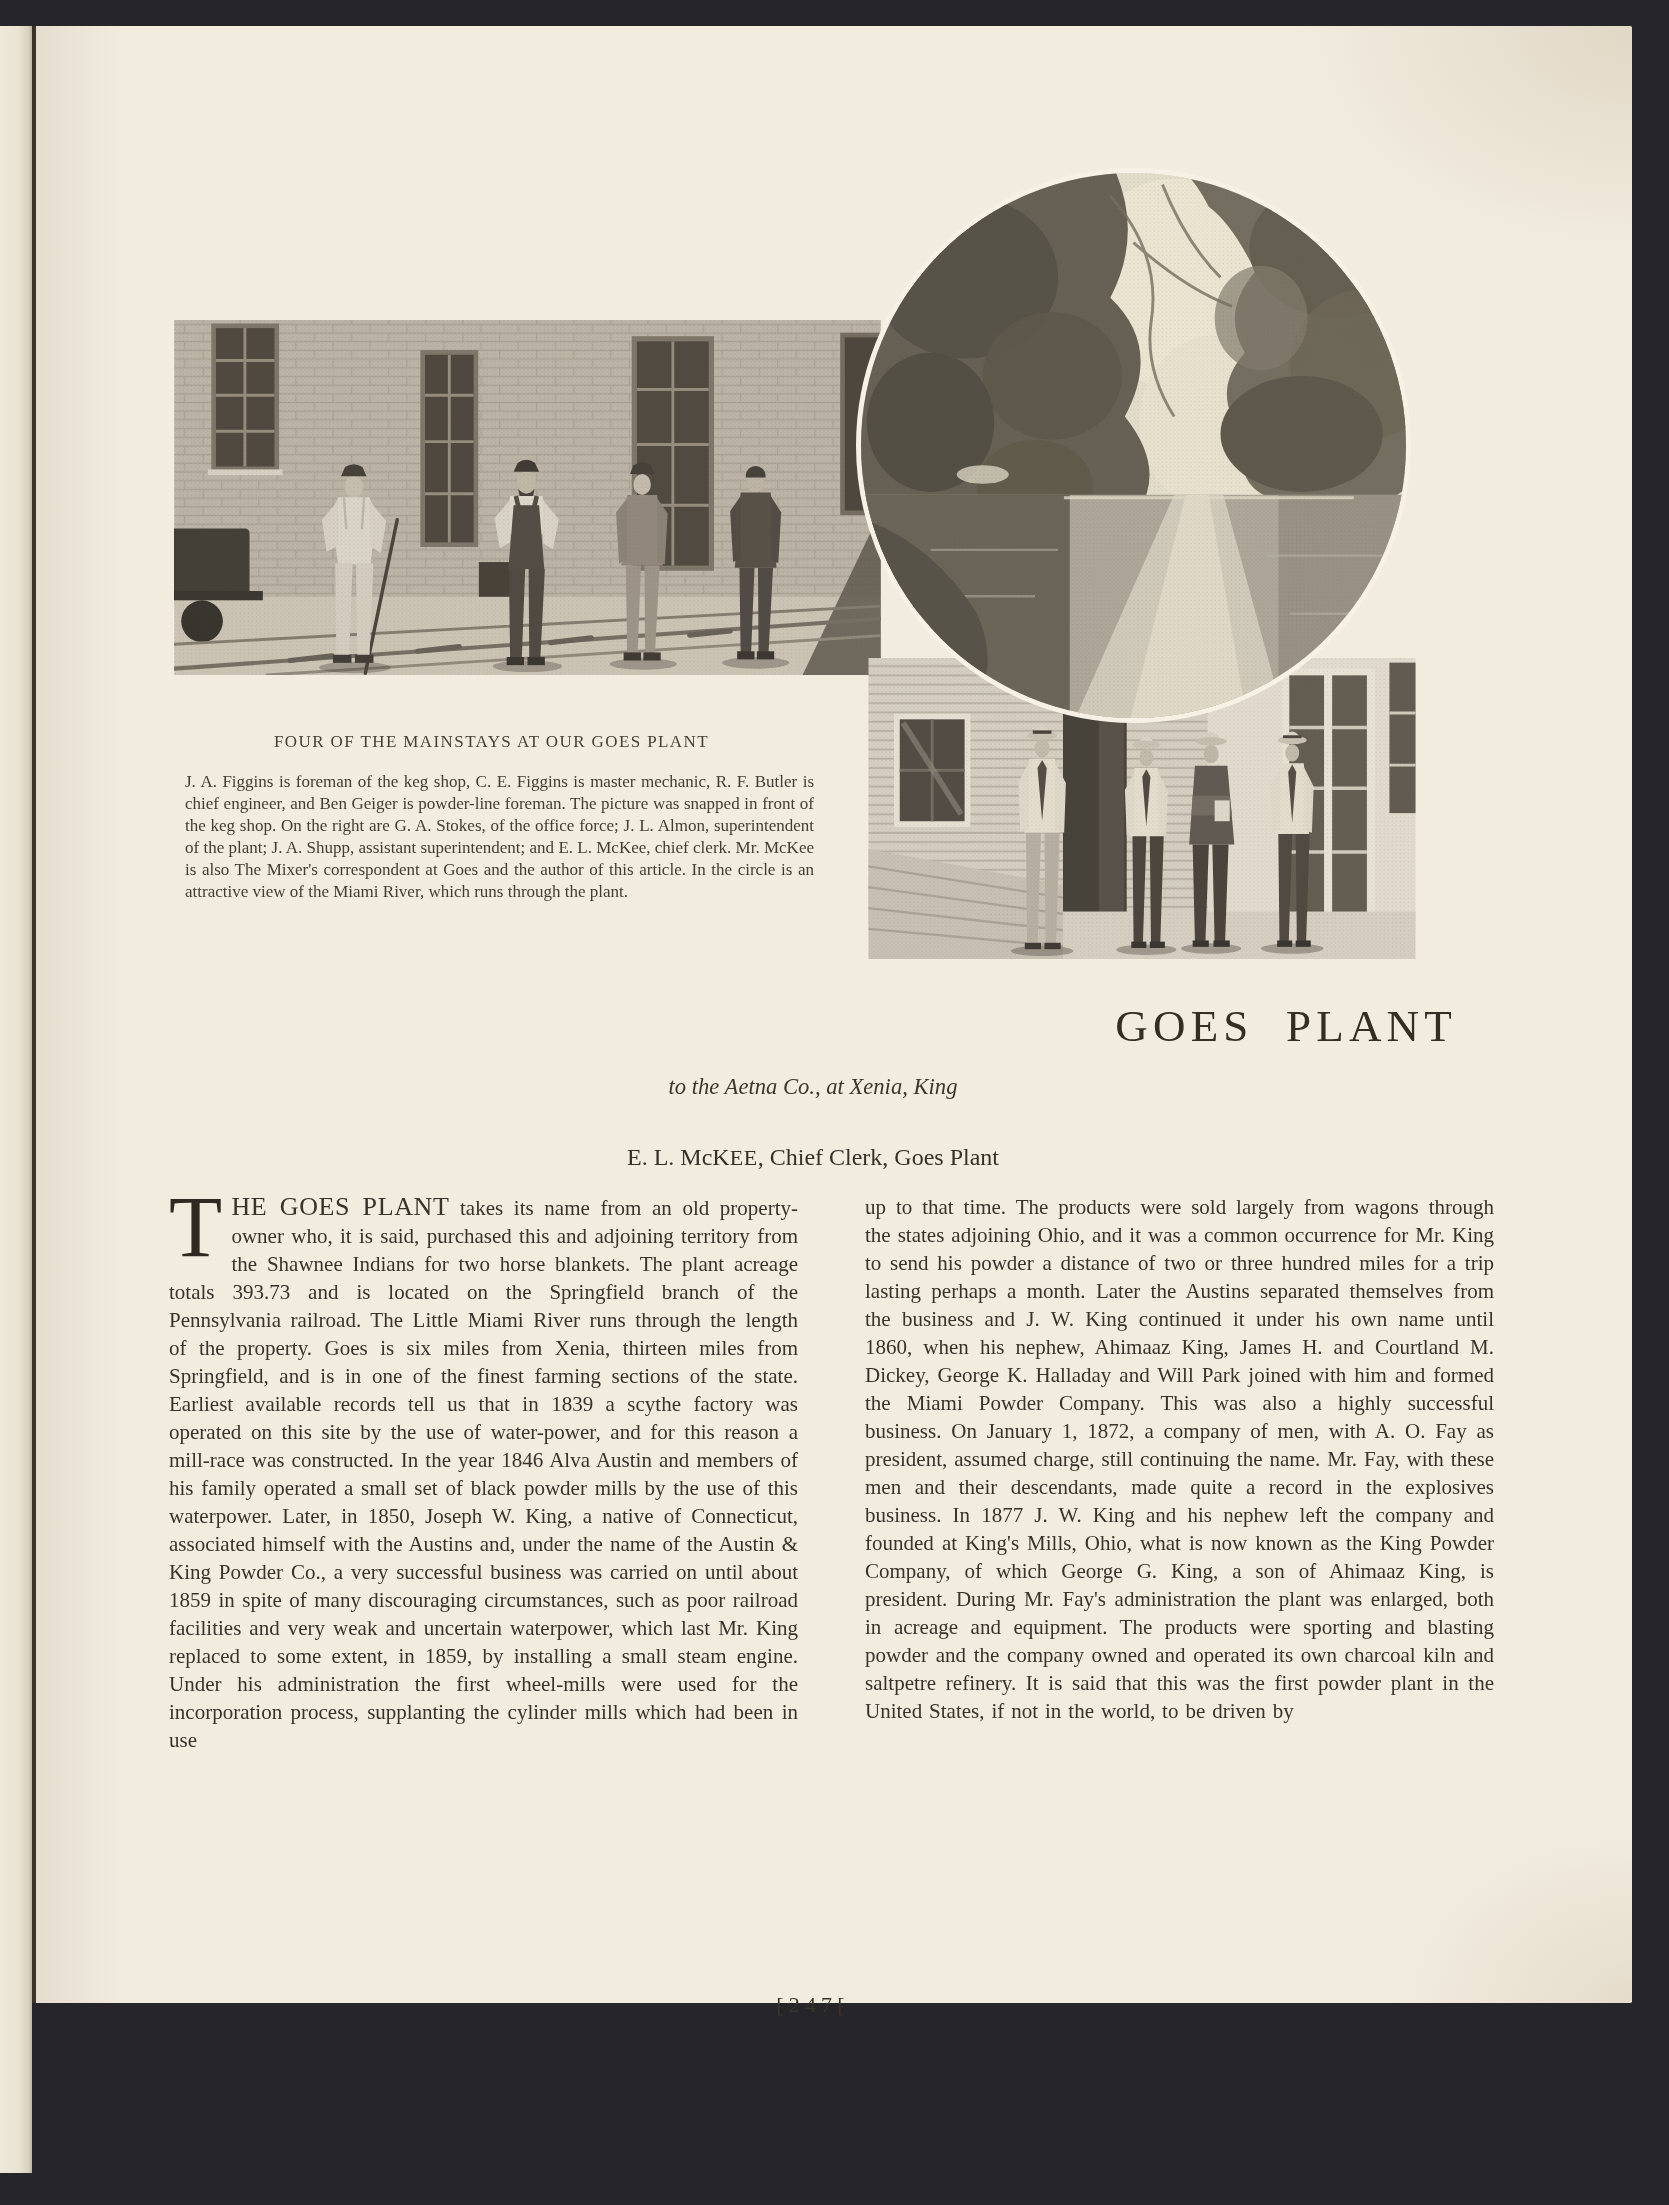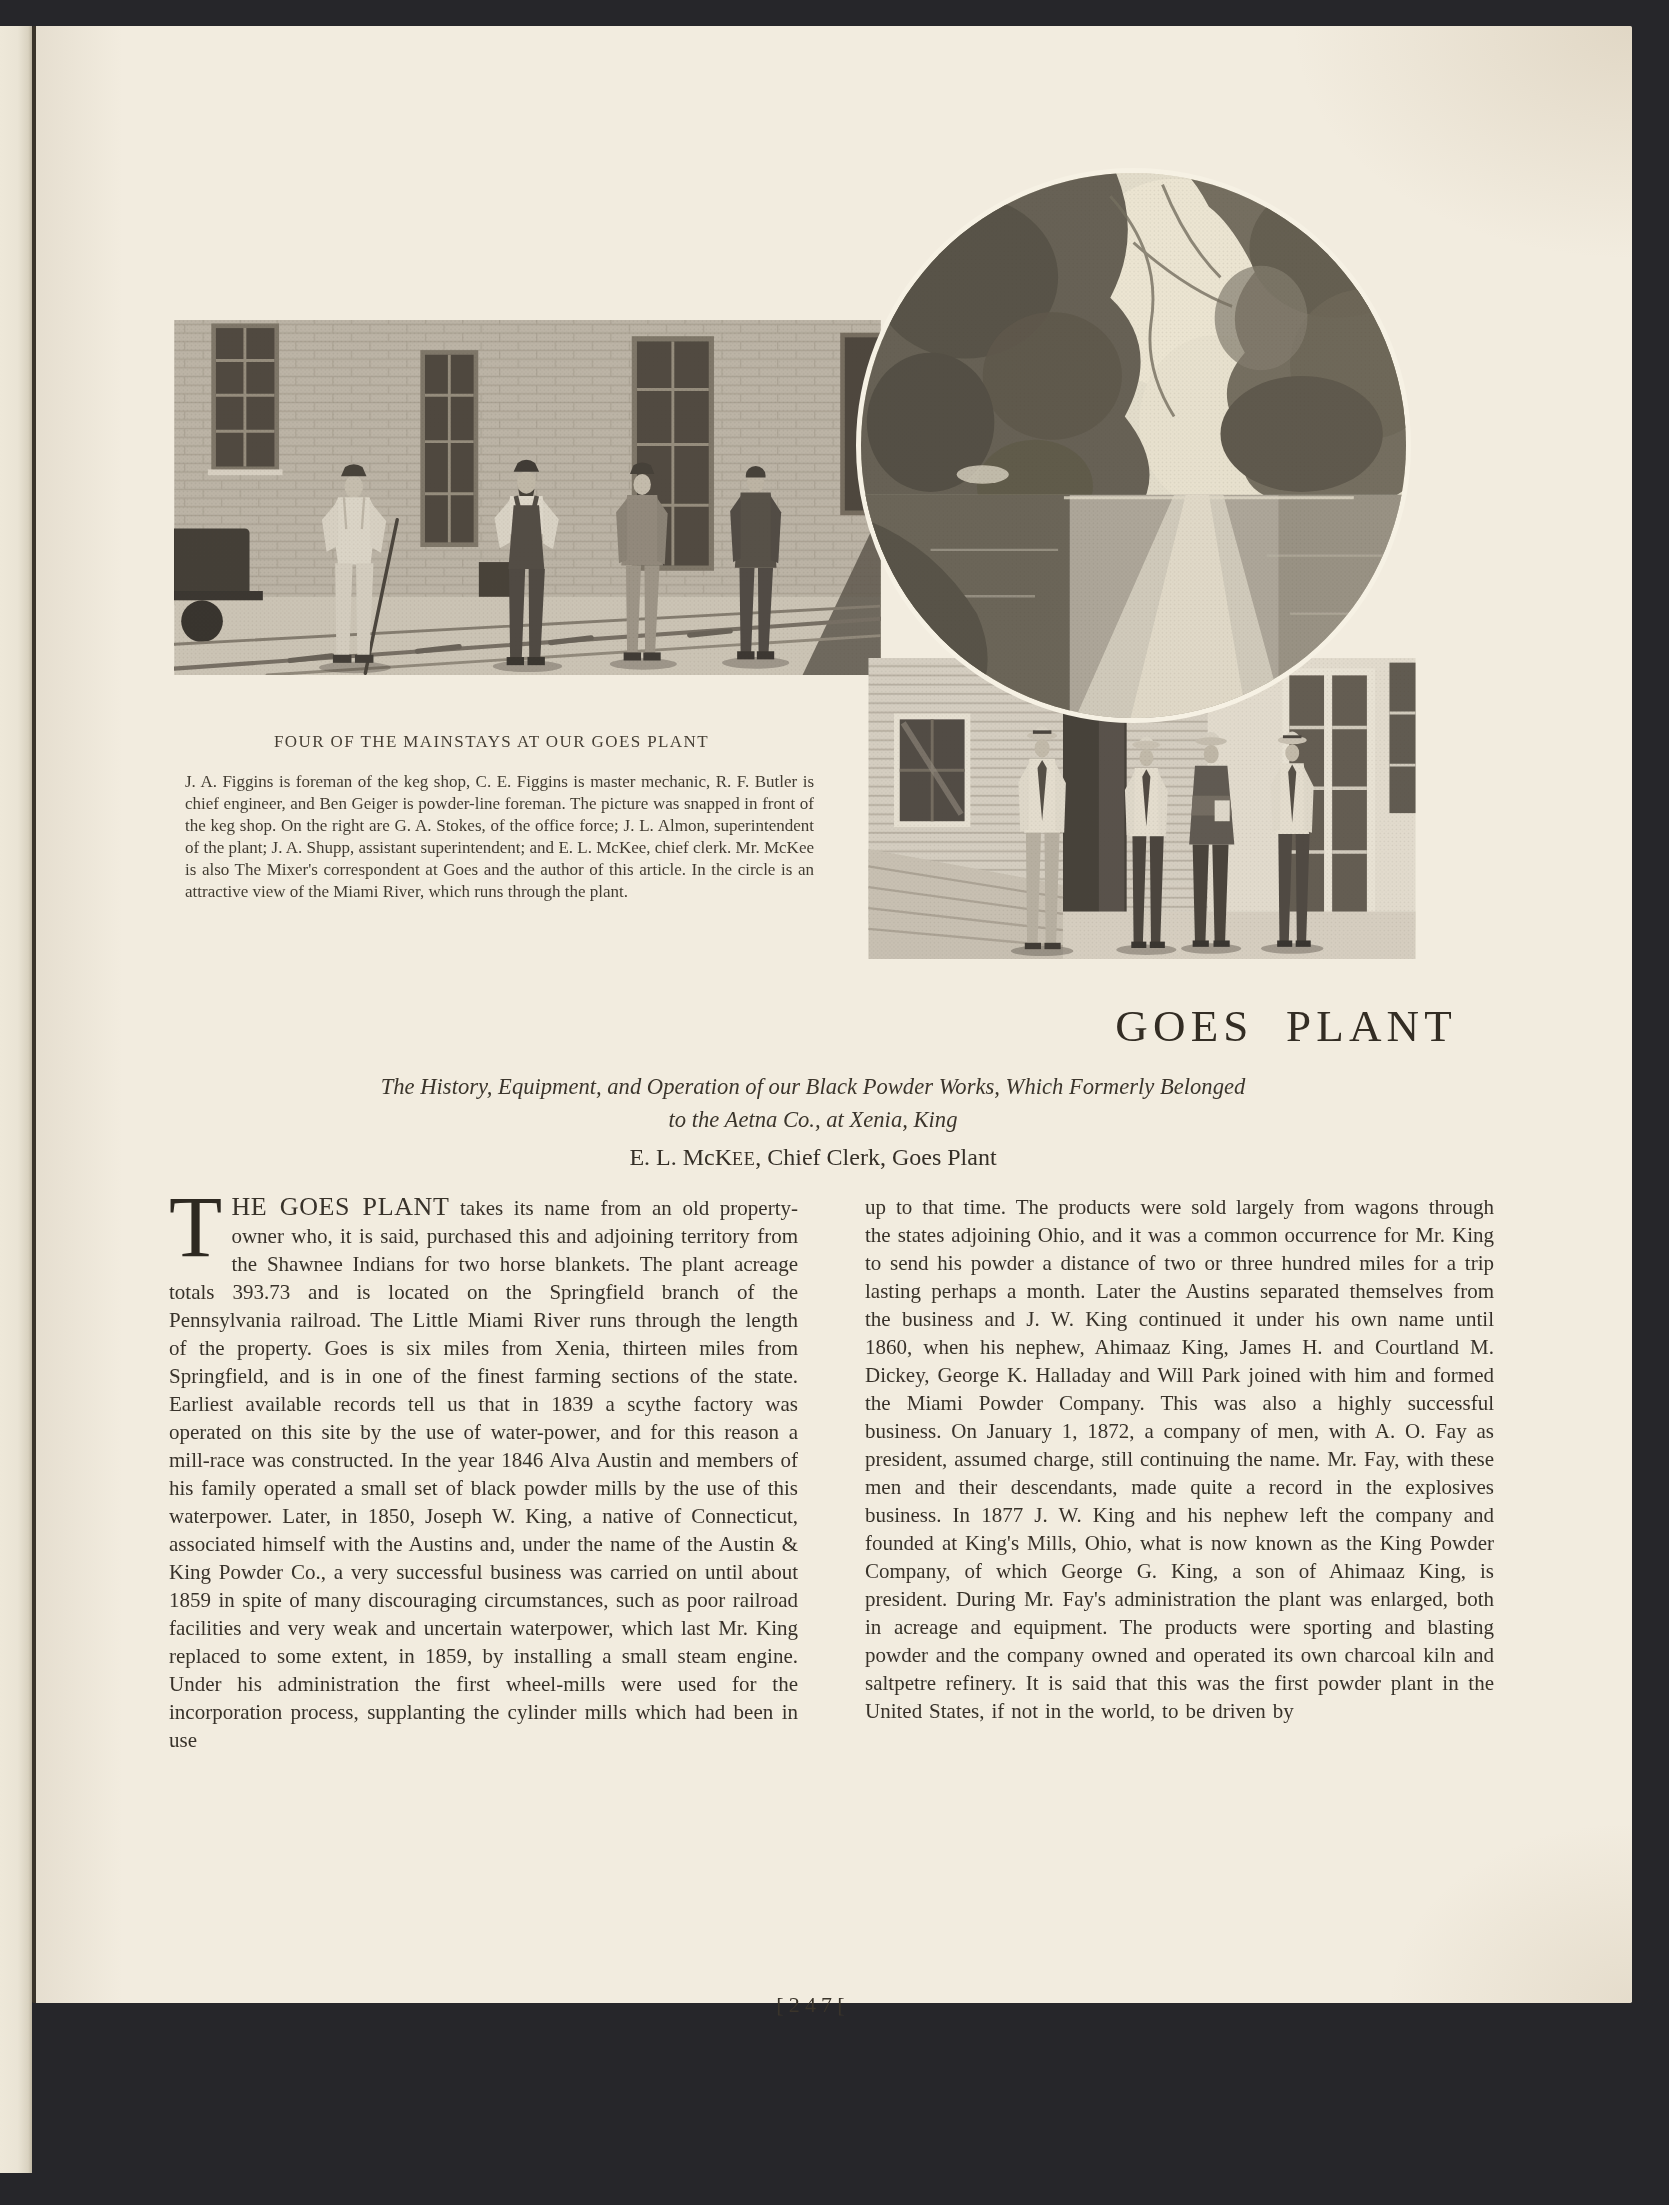--- a/index.html
+++ b/index.html
@@ -34,21 +34,21 @@
     font-size:17px;letter-spacing:1.4px;color:#453e34;white-space:nowrap;
   }
   .caption-body{
     position:absolute;left:141px;top:737px;width:629px;margin:8px;
     font-size:17px;line-height:22px;text-align:justify;color:#423c32;
   }
   .center-block{position:absolute;left:133px;width:1288px;text-align:center;color:#332d24;}
   .title{top:974px;font-size:45px;font-weight:normal;letter-spacing:5.2px;word-spacing:16px;margin:0;text-align:right;}
   .subtitle{top:1044px;font-style:italic;font-size:22.6px;line-height:33px;color:#3b352c;}
   .byline{top:1118px;font-size:24px;color:#352f27;}
-  .byline .sc{font-size:18px;letter-spacing:0.6px;}
+  .byline .sc{font-size:22px;letter-spacing:0.6px;}
   .col{
     position:absolute;top:1167px;width:629px;
     font-size:21px;line-height:28px;text-align:justify;color:#38322a;word-spacing:1.7px;
   }
   .col-left{left:133px;}
   .col-right{left:792px;margin-left:37px;}
   .dropcap{
     float:left;font-size:87px;line-height:56px;margin:5.8px 9.3px 0 0;color:#2e2921;
   }
   .leadin{font-size:26px;letter-spacing:0.6px;}
@@ -315,21 +315,20 @@
       <rect width="940" height="940" fill="url(#pdotsC)"></rect>
       <rect width="940" height="940" fill="#efe9dc" opacity="0.06"></rect>
     </svg>
   </div>
 
   <div class="caption-heading">FOUR OF THE MAINSTAYS AT OUR GOES PLANT</div>
   <p class="caption-body">J. A. Figgins is foreman of the keg shop, C. E. Figgins is master mechanic, R. F. Butler is chief engineer, and Ben Geiger is powder-line foreman. The picture was snapped in front of the keg shop. On the right are G. A. Stokes, of the office force; J. L. Almon, superintendent of the plant; J. A. Shupp, assistant superintendent; and E. L. McKee, chief clerk. Mr. McKee is also The Mixer's correspondent at Goes and the author of this article. In the circle is an attractive view of the Miami River, which runs through the plant.</p>
 
   <h1 class="center-block title">GOES PLANT</h1>
   <div class="center-block subtitle">
-    <div>The History, Equipment, and Operation of our Black Powder Works, Which Formerly Belonged</div>
     <div>to the Aetna Co., at Xenia, King</div>
   </div>
   <div class="center-block byline"><span>E. L. McK</span><span class="sc">EE</span><span>, Chief Clerk, Goes Plant</span></div>
 
   <div class="col col-left"><span class="dropcap">T</span><span class="leadin">HE GOES PLANT</span><span> takes its name from an old property-owner who, it is said, purchased this and adjoining territory from the Shawnee Indians for two horse blankets. The plant acreage totals 393.73 and is located on the Springfield branch of the Pennsylvania railroad. The Little Miami River runs through the length of the property. Goes is six miles from Xenia, thirteen miles from Springfield, and is in one of the finest farming sections of the state. Earliest available records tell us that in 1839 a scythe factory was operated on this site by the use of water-power, and for this reason a mill-race was constructed. In the year 1846 Alva Austin and members of his family operated a small set of black powder mills by the use of this waterpower. Later, in 1850, Joseph W. King, a native of Connecticut, associated himself with the Austins and, under the name of the Austin &amp; King Powder Co., a very successful business was carried on until about 1859 in spite of many discouraging circumstances, such as poor railroad facilities and very weak and uncertain waterpower, which last Mr. King replaced to some extent, in 1859, by installing a small steam engine. Under his administration the first wheel-mills were used for the incorporation process, supplanting the cylinder mills which had been in use</span></div>
   <div class="col col-right">up to that time. The products were sold largely from wagons through the states adjoining Ohio, and it was a common occurrence for Mr. King to send his powder a distance of two or three hundred miles for a trip lasting perhaps a month. Later the Austins separated themselves from the business and J. W. King continued it under his own name until 1860, when his nephew, Ahimaaz King, James H. and Courtland M. Dickey, George K. Halladay and Will Park joined with him and formed the Miami Powder Company. This was also a highly successful business. On January 1, 1872, a company of men, with A. O. Fay as president, assumed charge, still continuing the name. Mr. Fay, with these men and their descendants, made quite a record in the explosives business. In 1877 J. W. King and his nephew left the company and founded at King's Mills, Ohio, what is now known as the King Powder Company, of which George G. King, a son of Ahimaaz King, is president. During Mr. Fay's administration the plant was enlarged, both in acreage and equipment. The products were sporting and blasting powder and the company owned and operated its own charcoal kiln and saltpetre refinery. It is said that this was the first powder plant in the United States, if not in the world, to be driven by</div>
 
   <div class="center-block folio">[247[</div>
 
 </div>

